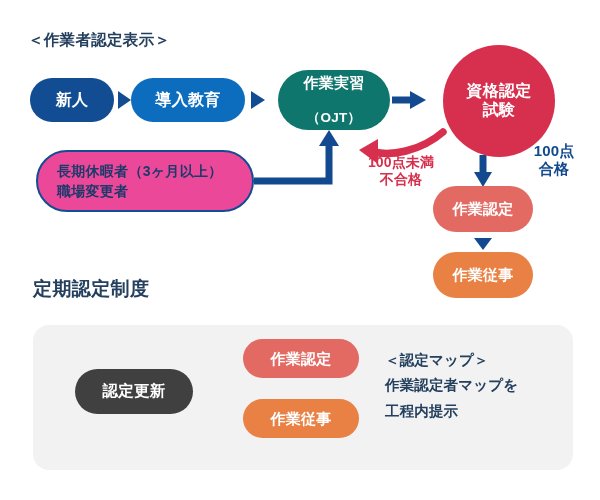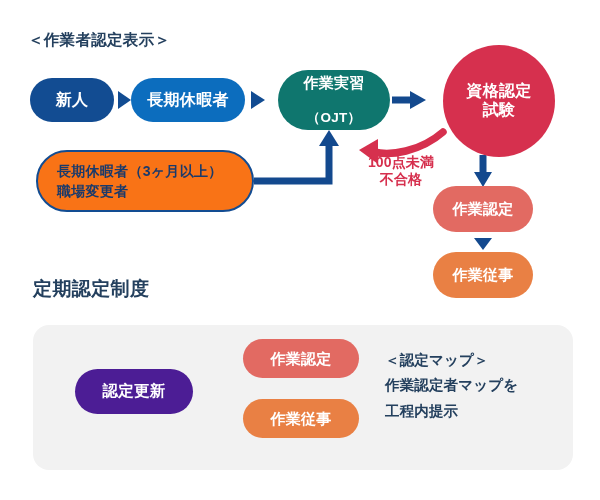--- a/index.html
+++ b/index.html
@@ -76,21 +76,21 @@
     background: #E26A62; border-radius: 23px; font-size: 15px;
   }
   #pill-work-engage-top {
     left: 433px; top: 252px; width: 100px; height: 46px;
     background: #E98044; border-radius: 23px; font-size: 15px;
   }
 
   
   #pill-long-leave {
     left: 36px; top: 150px; width: 218px; height: 62px;
-    background: #f97316;
+    background: #ec4899;
     border: 2.2px solid #124C92;
     border-radius: 31px;
     color: #1a3a6b;
     font-size: 14px;
     font-weight: 700;
     line-height: 1.45;
     justify-content: flex-start;
     padding-left: 19px;
     text-align: left;
   }
@@ -115,21 +115,21 @@
 
   
   #panel-periodic {
     position: absolute;
     left: 33px; top: 325px; width: 540px; height: 145px;
     background: #F2F2F2;
     border-radius: 16px;
   }
   #pill-cert-renewal {
     left: 75px; top: 369px; width: 118px; height: 45px;
-    background: #4c1d95; border-radius: 23px; font-size: 15.5px;
+    background: #404040; border-radius: 23px; font-size: 15.5px;
   }
   #pill-work-cert-bottom {
     left: 243px; top: 339px; width: 116px; height: 39px;
     background: #E26A62; border-radius: 20px; font-size: 15px;
   }
   #pill-work-engage-bottom {
     left: 243px; top: 399px; width: 116px; height: 39px;
     background: #E98044; border-radius: 20px; font-size: 15px;
   }
 
@@ -200,21 +200,21 @@
 
     <polygon points="292,384 310,384 301,395" fill="#13498E"></polygon>
   </svg>
 
   <div class="heading" id="hdr-periodic">定期認定制度</div>
 
   <div class="heading" id="hdr-worker-cert">＜作業者認定表示＞</div>
 
   <div class="node" id="pill-newcomer">新人</div>
 
-  <div class="node" id="pill-intro-edu">長期休暇者</div>
+  <div class="node" id="pill-intro-edu">導入教育</div>
 
   <div class="node" id="pill-ojt">
     <div>
       <div>作業実習</div>
       <div class="sub">（OJT）</div>
     </div>
   </div>
 
   <div class="node" id="circle-exam">資格認定
 試験</div>
@@ -222,20 +222,22 @@
   <div class="node" id="pill-work-cert-top">作業認定</div>
 
   <div class="node" id="pill-work-engage-top">作業従事</div>
 
   <div class="node" id="pill-long-leave">長期休暇者（3ヶ月以上）
 職場変更者</div>
 
   <div class="arrow-label" id="label-fail">100点未満
 不合格</div>
 
+  <div class="arrow-label" id="label-pass">100点
+合格</div>
 
   <div id="panel-periodic"></div>
 
   <div class="node" id="pill-cert-renewal">認定更新</div>
 
   <div class="node" id="pill-work-cert-bottom">作業認定</div>
 
   <div class="node" id="pill-work-engage-bottom">作業従事</div>
 
   <div id="map-note">＜認定マップ＞

